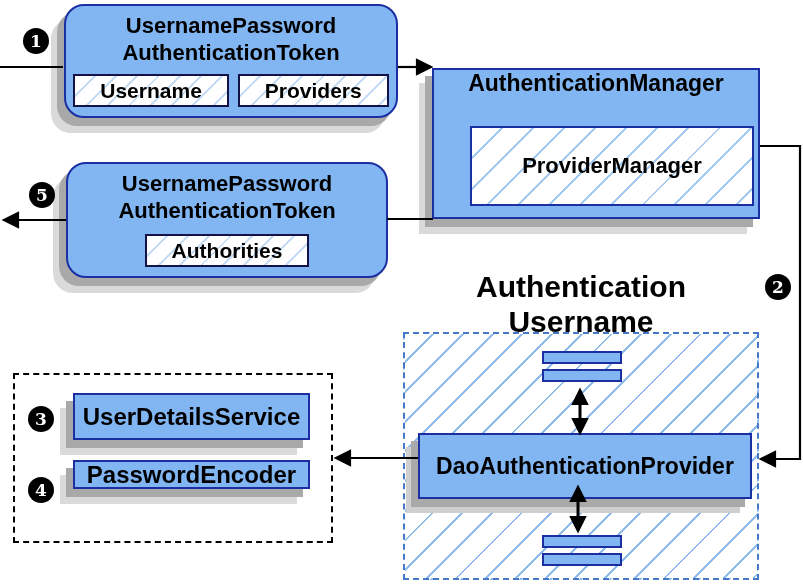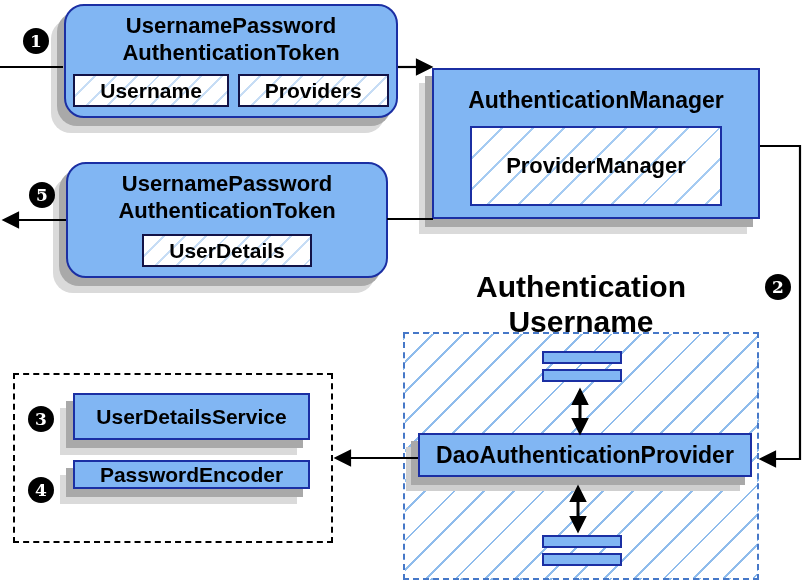--- a/index.html
+++ b/index.html
@@ -14,21 +14,21 @@
   }
   .rounded{border-radius:20px;}
   .token-title{text-align:center;font-size:22px;line-height:1.22;padding-top:7px;font-weight:bold;}
   .fields{position:absolute;left:0;right:0;bottom:9px;display:flex;justify-content:center;gap:9px;}
   .field{
     box-sizing:border-box;height:33px;display:flex;align-items:center;
     padding:0 25px;font-size:21px;font-weight:bold;border:2px solid #131347;
     background-color:#fff;
     background-image:repeating-linear-gradient(135deg,rgba(255,255,255,0) 0 13px,#c7ddf5 13px 15px);
   }
-  .mgr-title{text-align:center;font-size:23px;padding-top:17px;font-weight:bold;}
+  .mgr-title{text-align:center;font-size:23px;font-weight:bold;}
   .hatch-inner{
     position:absolute;box-sizing:border-box;border:2px solid #1b2fa3;
     background-color:#fff;
     background-image:repeating-linear-gradient(135deg,rgba(255,255,255,0) 0 20px,#a5cbf2 20px 22px);
     display:flex;align-items:center;justify-content:center;font-size:22px;font-weight:bold;
   }
   .providers-label{
     position:absolute;left:428px;top:269px;width:306px;text-align:center;
     font-size:30px;font-weight:bold;line-height:1.18;z-index:2;
   }
@@ -36,28 +36,28 @@
     position:absolute;left:403px;top:332px;width:356px;height:248px;box-sizing:border-box;
     border:2px dashed #4678c8;background-color:#fff;
     background-image:repeating-linear-gradient(135deg,rgba(255,255,255,0) 0 19px,#8fbcec 19px 21px);
     z-index:1;
   }
   .bar{
     position:absolute;width:80px;height:13px;box-sizing:border-box;
     background:#81b6f3;border:2px solid #1b2fa3;z-index:3;
   }
   .dao-box{
-    left:418px;top:433px;width:334px;height:44px;display:flex;align-items:center;justify-content:center;
+    left:418px;top:433px;width:334px;height:66px;display:flex;align-items:center;justify-content:center;
     font-size:23px;box-shadow:-7px 8px 0 #a9a9a9,-12px 14px 0 #cfcfcf;z-index:4;
   }
   .dotted-area{
     position:absolute;left:13px;top:373px;width:320px;height:170px;box-sizing:border-box;
     border:2px dashed #000;z-index:1;
   }
-  .service-box{display:flex;align-items:center;justify-content:center;font-size:21px;}
+  .service-box{display:flex;align-items:center;justify-content:center;font-size:24px;}
   .step{
     position:absolute;width:26px;height:26px;border-radius:50%;background:#000;color:#fff;
     display:flex;align-items:center;justify-content:center;
     font-family:"DejaVu Serif",serif;font-weight:bold;font-size:17px;z-index:5;
   }
 </style>
 </head>
 <body>
 
 <div class="page">
@@ -103,30 +103,30 @@
       <div>AuthenticationToken</div>
     </div>
     <div class="fields">
       <div class="field">Username</div>
       <div class="field">Providers</div>
     </div>
   </div>
 
   <div class="blue-box" style="left:432px;top:68px;width:328px;height:151px;">
     <div class="mgr-title">AuthenticationManager</div>
-    <div class="hatch-inner" style="left:36px;top:56px;width:252px;height:80px;">ProviderManager</div>
+    <div class="hatch-inner" style="left:36px;top:56px;width:284px;height:80px;">ProviderManager</div>
   </div>
 
   <div class="blue-box rounded" style="left:66px;top:162px;width:322px;height:116px;">
     <div class="token-title">
       <div>UsernamePassword</div>
       <div>AuthenticationToken</div>
     </div>
     <div class="fields">
-      <div class="field">UserDetails</div>
+      <div class="field">Authorities</div>
     </div>
   </div>
 
   <div class="providers-label">
     <div>Authentication</div>
     <div>Username</div>
   </div>
 
   <div class="dashed-area"></div>
 

